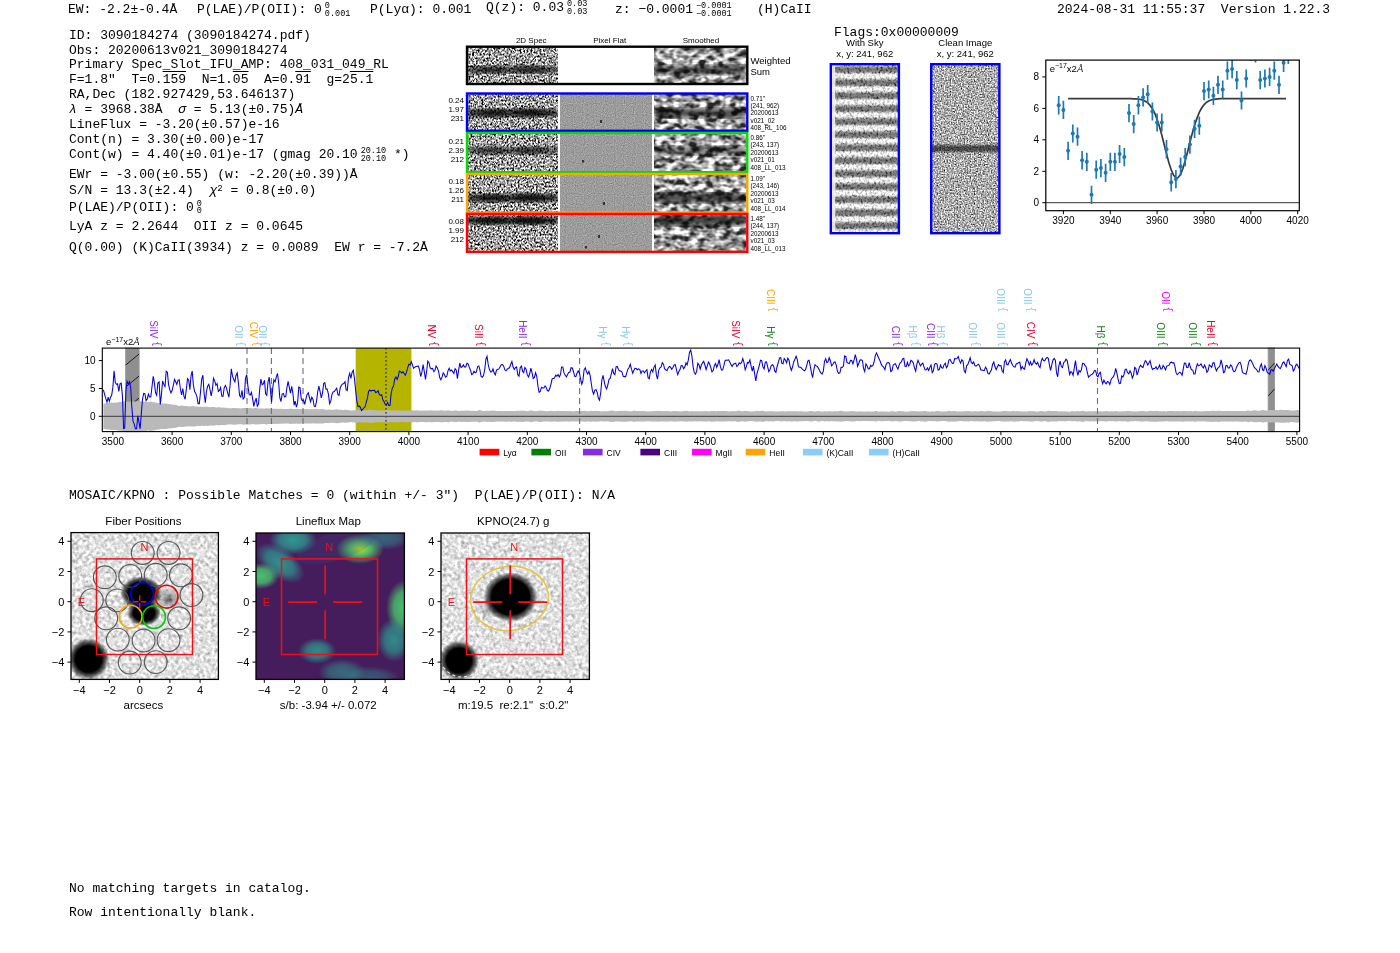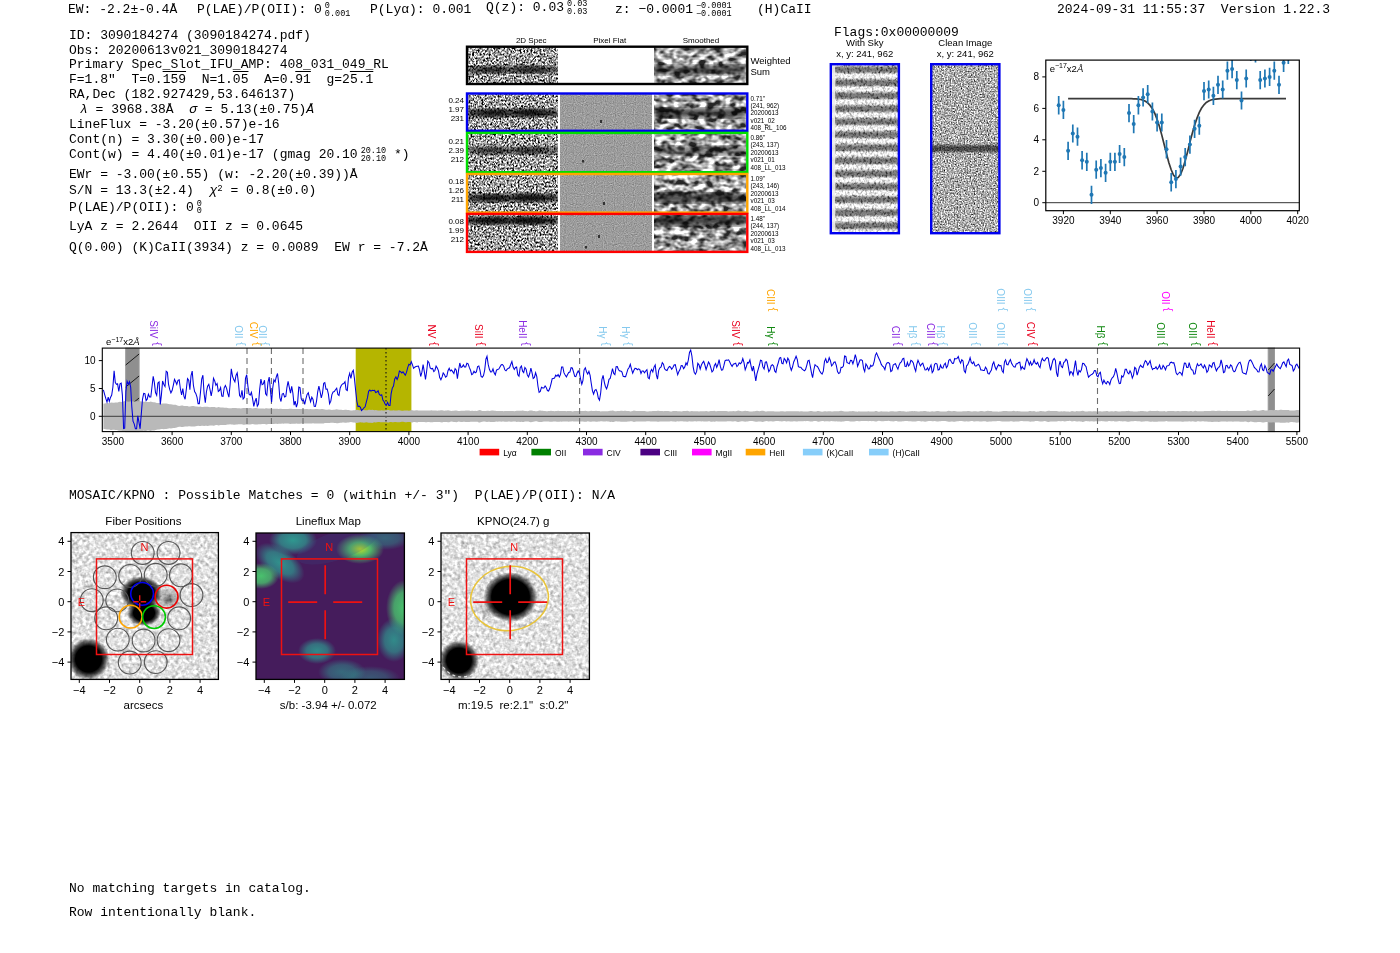--- a/index.html
+++ b/index.html
@@ -15,28 +15,28 @@
 </style></head>
 <body>
 
 <div class="ln" style="left:68px;top:3px;">EW: -2.2±-0.4Å</div>
 <div class="ln" style="left:197px;top:3px;">P(LAE)/P(OII): 0<span class="stk">0<br>0.001</span></div>
 <div class="ln" style="left:370px;top:3px;">P(Lyα): 0.001</div>
 <div class="ln" style="left:486px;top:1px;">Q(z): 0.03<span class="stk">0.03<br>0.03</span></div>
 <div class="ln" style="left:615px;top:3px;">z: −0.0001<span class="stk">−0.0001<br>−0.0001</span></div>
 <div class="ln" style="left:757px;top:3px;">(H)CaII</div>
 <div class="ln" style="left:834px;top:3px;margin-top:23px;">Flags:0x00000009</div>
-<div class="ln" style="left:1057px;top:3px;">2024-09-31 11:55:37  Version 1.22.3</div>
+<div class="ln" style="left:1057px;top:3px;">2024-08-31 11:55:37  Version 1.22.3</div>
 
 <div class="ln" style="left:69px;top:29px;">ID: 3090184274 (3090184274.pdf)</div>
 <div class="ln" style="left:69px;top:43.5px;">Obs: 20200613v021_3090184274</div>
 <div class="ln" style="left:69px;top:58px;">Primary Spec_Slot_IFU_AMP: 408_031_049_RL</div>
 <div class="ln" style="left:69px;top:72.5px;">F=1.8"  T=0.<span class="ovl">159</span>  N=1.<span class="ovl">05</span>  A=0.<span class="ovl">91</span>  g=2<span class="ovl">5.1</span></div>
 <div class="ln" style="left:69px;top:87.5px;text-align:right;">RA,Dec (182.927429,53.646137)</div>
-<div class="ln" style="left:80px;top:102.5px;"><i>λ</i> = 3968.38Å  <i>σ</i> = 5.13(±0.75)<i>Å</i></div>
+<div class="ln" style="left:69px;top:102.5px;"><i>λ</i> = 3968.38Å  <i>σ</i> = 5.13(±0.75)<i>Å</i></div>
 <div class="ln" style="left:69px;top:118px;">LineFlux = -3.20(±0.57)e-16</div>
 <div class="ln" style="left:69px;top:132.5px;">Cont(n) = 3.30(±0.00)e-17</div>
 <div class="ln" style="left:69px;top:148px;">Cont(w) = 4.40(±0.01)e-17 (gmag 20.10<span class="stk">20.10<br>20.10</span> *)</div>
 <div class="ln" style="left:69px;top:167.5px;">EWr = -3.00(±0.55) (w: -2.20(±0.39))Å</div>
 <div class="ln" style="left:69px;top:183px;">S/N = 13.3(±2.4)  <i>χ</i><span style="font-size:9px;vertical-align:0.35em;">2</span> = 0.8(±0.0)</div>
 <div class="ln" style="left:69px;top:200.5px;">P(LAE)/P(OII): 0<span class="stk">0<br>0</span></div>
 <div class="ln" style="left:69px;top:220px;">LyA z = 2.2644  OII z = 0.0645</div>
 <div class="ln" style="left:69px;top:241px;">Q(0.00) (K)CaII(3934) z = 0.0089  EW r = -7.2Å</div>
 
 <div class="ln" style="left:69px;top:489px;">MOSAIC/KPNO : Possible Matches = 0 (within +/- 3")  P(LAE)/P(OII): N/A</div>

